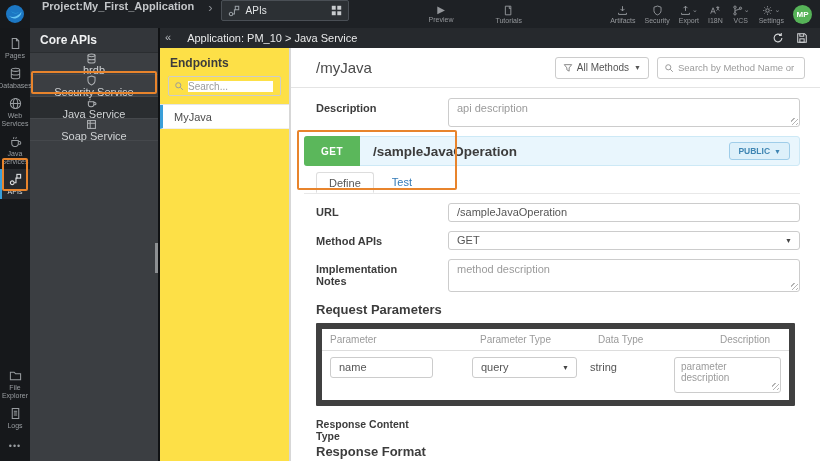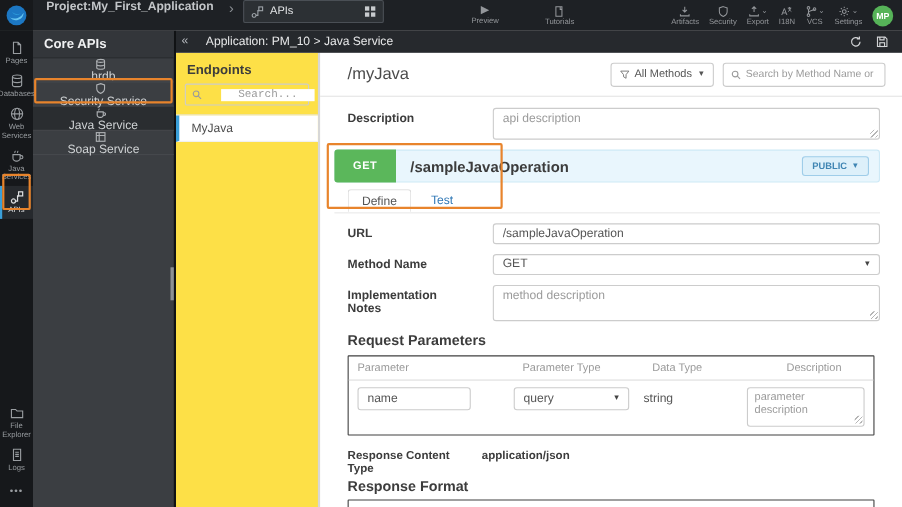--- a/index.html
+++ b/index.html
@@ -38,21 +38,21 @@
   
   .strip { position:absolute; left:160px; top:28px; width:660px; height:20px; background:#26292d; display:flex; align-items:center; z-index:3; }
   .strip .collapse { color:#b6babe; font-size:11px; padding:0 6px 2px 5px; }
   .strip .crumb { color:#e8e9ea; font-size:11px; margin-left:10px; flex:1; }
   .strip .act { color:#d2d4d6; display:flex; align-items:center; margin-right:12px; }
 
   
   .endpoints { position:absolute; left:160px; top:48px; width:130px; height:413px; background:#fde047; border-right:1px solid #d7d7d7; }
   .ep-title { font-size:12px; font-weight:bold; color:#3c3c3c; padding:8px 10px 6px; }
   .ep-search { margin:0 8px 8px; height:20px; border:1px solid #ccc; border-radius:2px; display:flex; align-items:center; padding:0 5px; color:#9b9b9b; }
-  .ep-search input { border:none; outline:none; width:85px; font-size:10px; margin-left:17px; color:#555; font-family:Liberation Mono, monospace;text-align:center; }
+  .ep-search input { border:none; outline:none; width:85px; font-size:10px; margin-left:4px; color:#555; font-family:Liberation Sans, sans-serif; }
   .ep-search input::placeholder { color:#9b9b9b; }
   .ep-divider { border-top:1px solid #e6e6e6; }
   .ep-item { height:24px; display:flex; align-items:center; font-size:11px; color:#4c4c4c; padding-left:11px; border-left:3px solid #3A9FD9; border-bottom:1px solid #efefef; background:#fff; }
 
   
   .main { position:absolute; left:290px; top:48px; width:530px; height:413px; background:#fff; border-left:1px solid #d7d7d7; }
   .main-header { height:40px; border-bottom:1px solid #e4e4e4; display:flex; align-items:center; padding:0 15px 0 25px; }
   .main-title { font-size:15px; color:#4a4a4a; flex:1; }
   .filter-btn { height:22px; border:1px solid #ccc; border-radius:3px; display:flex; align-items:center; padding:0 7px; color:#555; font-size:10px; margin-right:8px; background:#fff; }
   .filter-btn .icn { margin-right:4px; color:#777; display:flex; }
@@ -81,21 +81,21 @@
   .op-public { margin-right:9px; background:#ddf0fa; border:1px solid #9fcdе9; border:1px solid #9fcde9; border-radius:3px; color:#3f85b3; font-size:8.5px; font-weight:bold; padding:3px 8px; display:flex; align-items:center; }
   .op-public .caret { font-size:7px; margin-left:4px; }
   .op-tabs { display:flex; margin-top:6px; height:22px; border-bottom:1px solid #e8e8e8; }
   .op-tab { font-size:11px; padding:4px 12px; }
   .op-tab.active { color:#555; background:#fff; border:1px solid #ddd; border-bottom:1px solid #fff; border-radius:3px 3px 0 0; margin-left:12px; }
   .op-tab.link { color:#337ab7; margin-left:6px; }
 
   .section-title { font-size:13px; font-weight:bold; color:#3c3c3c; margin:12px 0 6px 12px; }
 
   
-  .tbl { margin-left:12px; border:1px solid #404040; border-radius:1px; width:479px; }
+  .tbl { margin-left:12px; border:6px solid #404040; border-radius:1px; width:479px; }
   .tbl-head { display:flex; border-bottom:1px solid #ddd; }
   .tbl-head .col { font-size:10px; color:#9a9a9a; padding:5px 8px; }
   .tbl-row { display:flex; align-items:flex-start; padding:6px 0 7px; }
   .c1 { width:127px; } .c2 { width:118px;margin-left:23px; } .c3 { width:122px; } .c4 { flex:1; }
   .r1 { width:160px; } .r2 { width:162px; } .r3 { flex:1; }
   .cell { padding:0 8px; position:relative; }
   .cell .txt-input { width:103px; height:21px; }
   .cell .fake-select { width:105px; height:21px; }
   .cell-text { font-size:11px; color:#555; padding:4px 8px 0; }
   .cell .txt-area.small { width:107px; height:36px; font-size:10px; padding:3px 6px; }
@@ -418,21 +418,21 @@
     </div>
 
     <div class="frow" style="margin-top:8px">
       <div class="flabel">URL</div>
       <div class="ffield">
         <input class="txt-input" type="text" value="/sampleJavaOperation" style="">
       </div>
     </div>
 
     <div class="frow">
-      <div class="flabel">Method Name</div>
+      <div class="flabel">Method APIs</div>
       <div class="ffield">
         <div class="fake-select">
           <span>GET</span>
           <span class="caret">▼</span>
         </div>
       </div>
     </div>
 
     <div class="frow">
       <div class="flabel">Implementation Notes</div>
@@ -463,21 +463,20 @@
         <span class="cell-text c3">string</span>
         <span class="cell c4">
           <textarea class="txt-area small" placeholder="parameter description" style=""></textarea>
           <span class="grip" style="right:10px;bottom:3px"></span>
         </span>
       </div>
     </div>
 
     <div class="rct-row">
       <span class="lab">Response Content Type</span>
-      <span class="val">application/json</span>
     </div>
 
     <div class="section-title" style="margin:2px 0 5px 12px">Response Format</div>
     <div class="tbl tbl2">
       <div class="tbl-head">
         <span class="col r1">Operation</span>
         <span class="col r2">Type</span>
         <span class="col r3">Description</span>
       </div>
 

